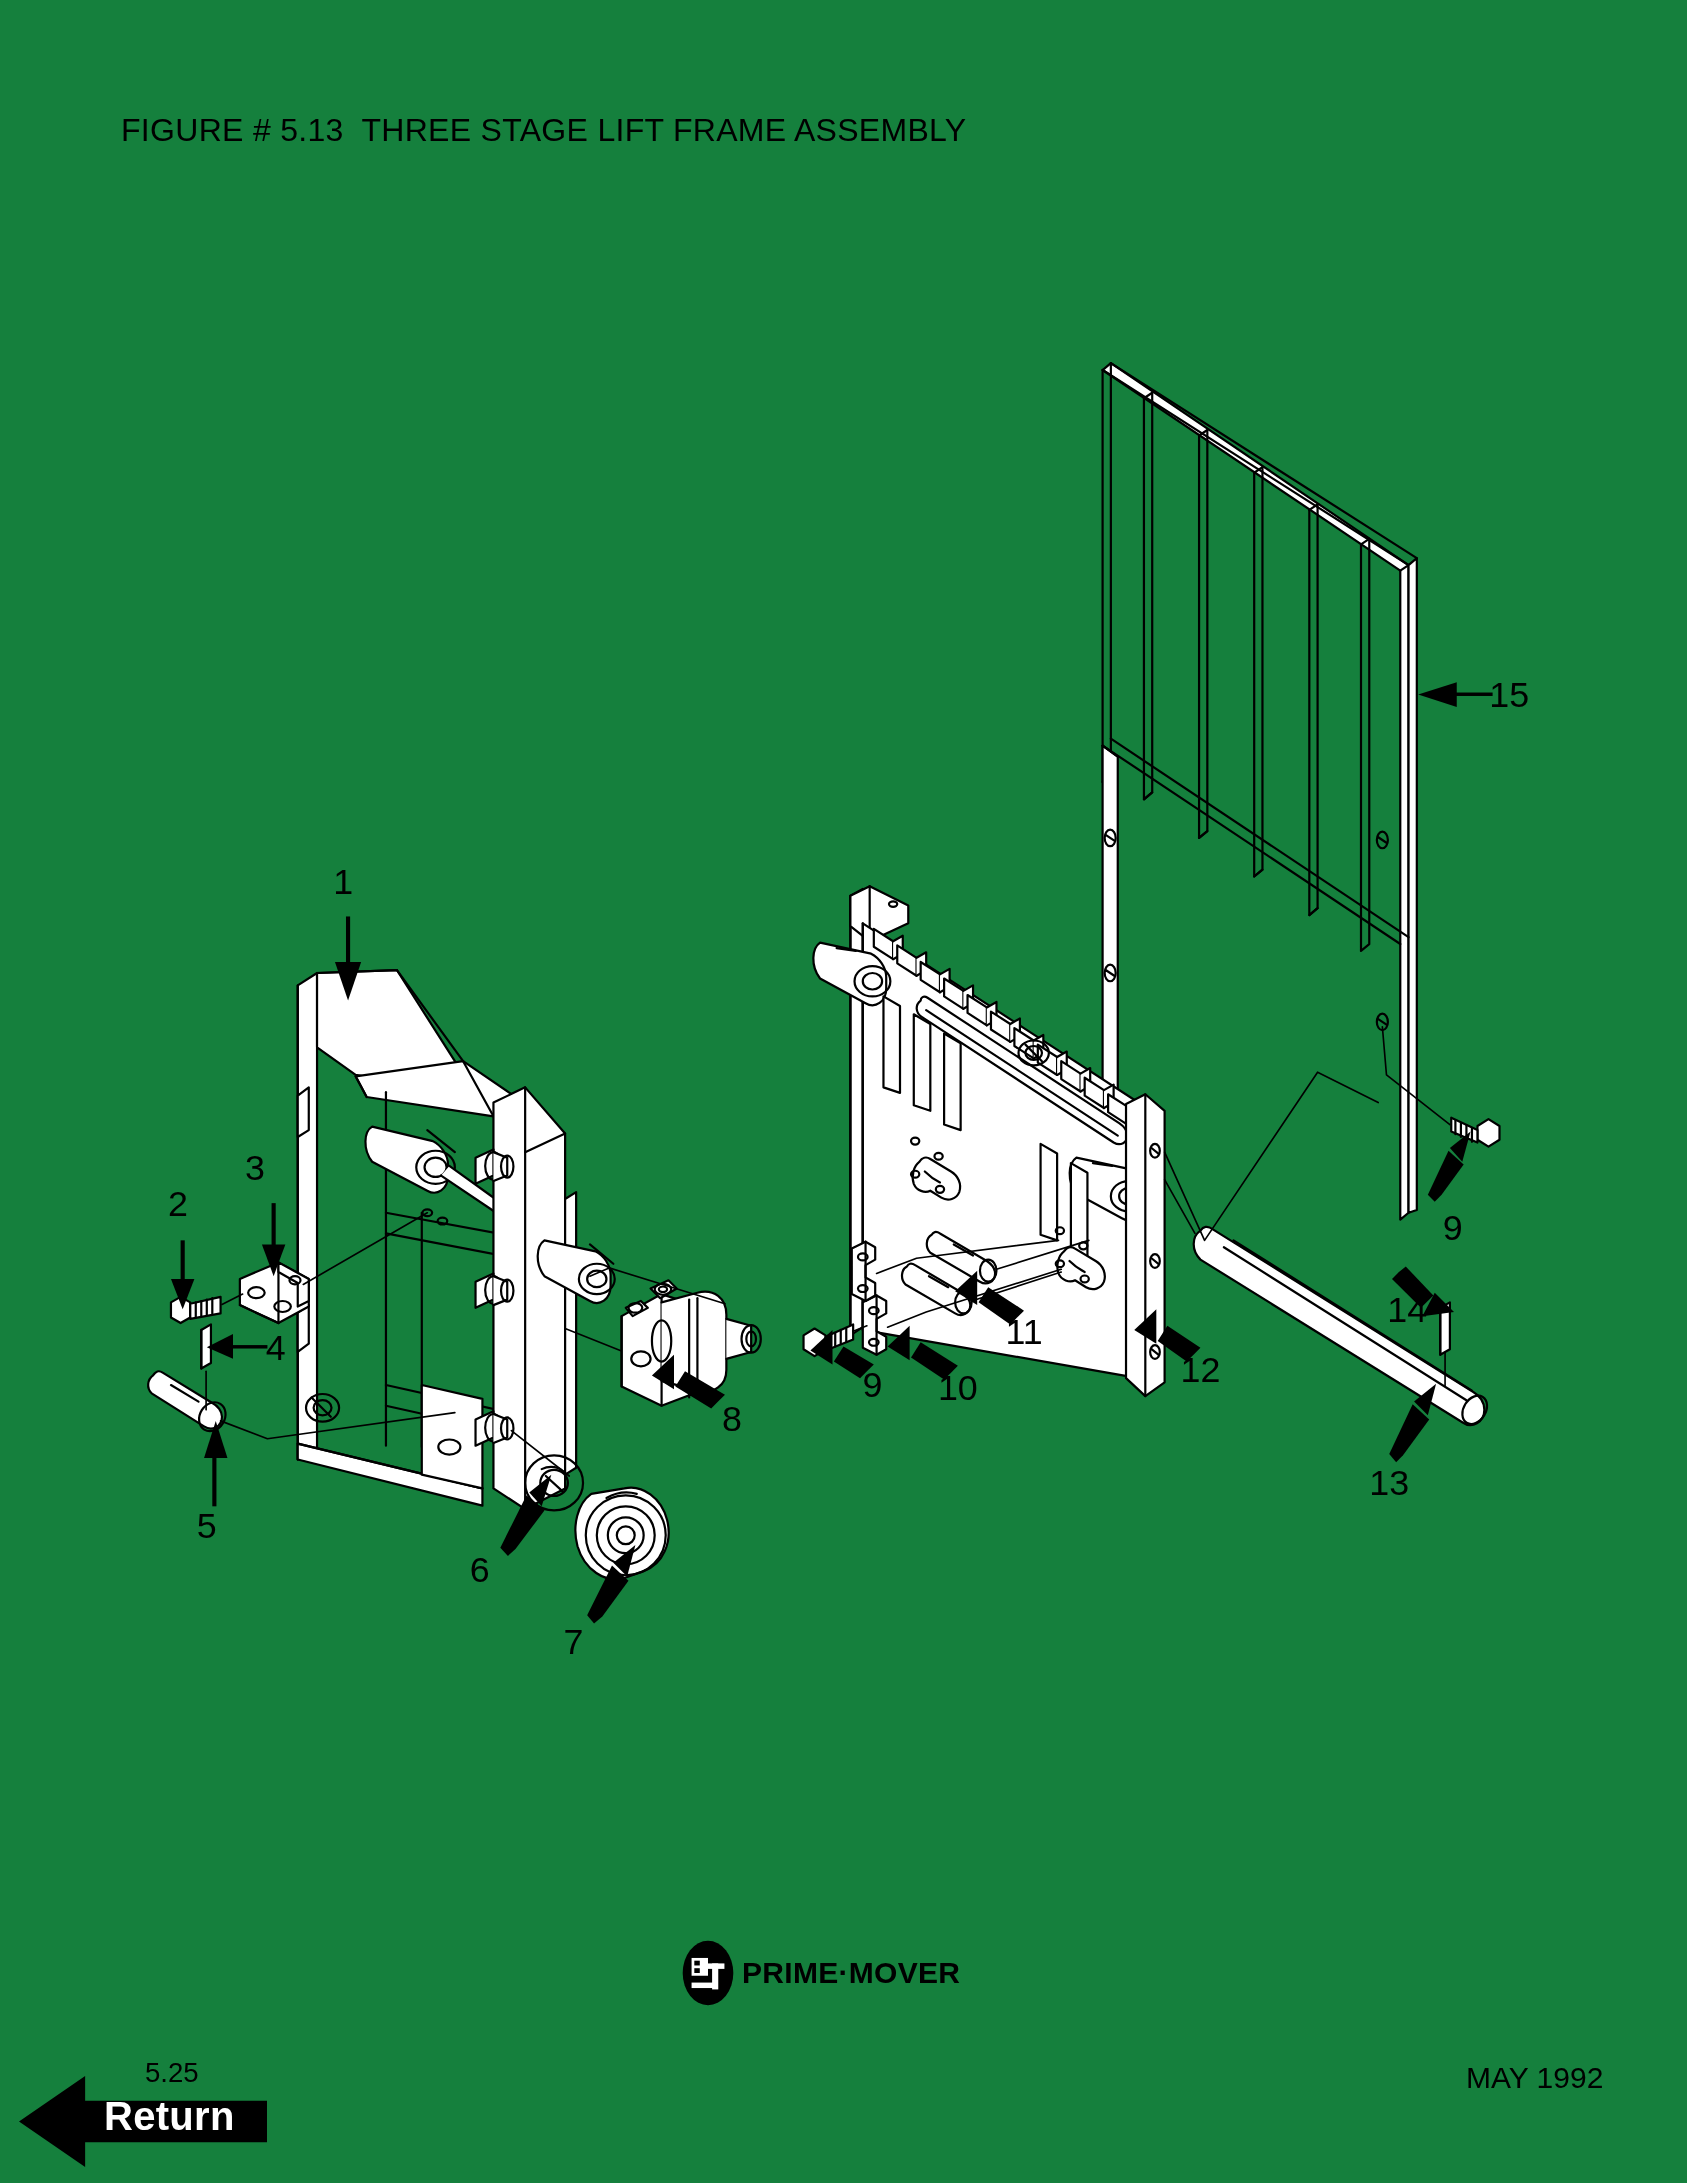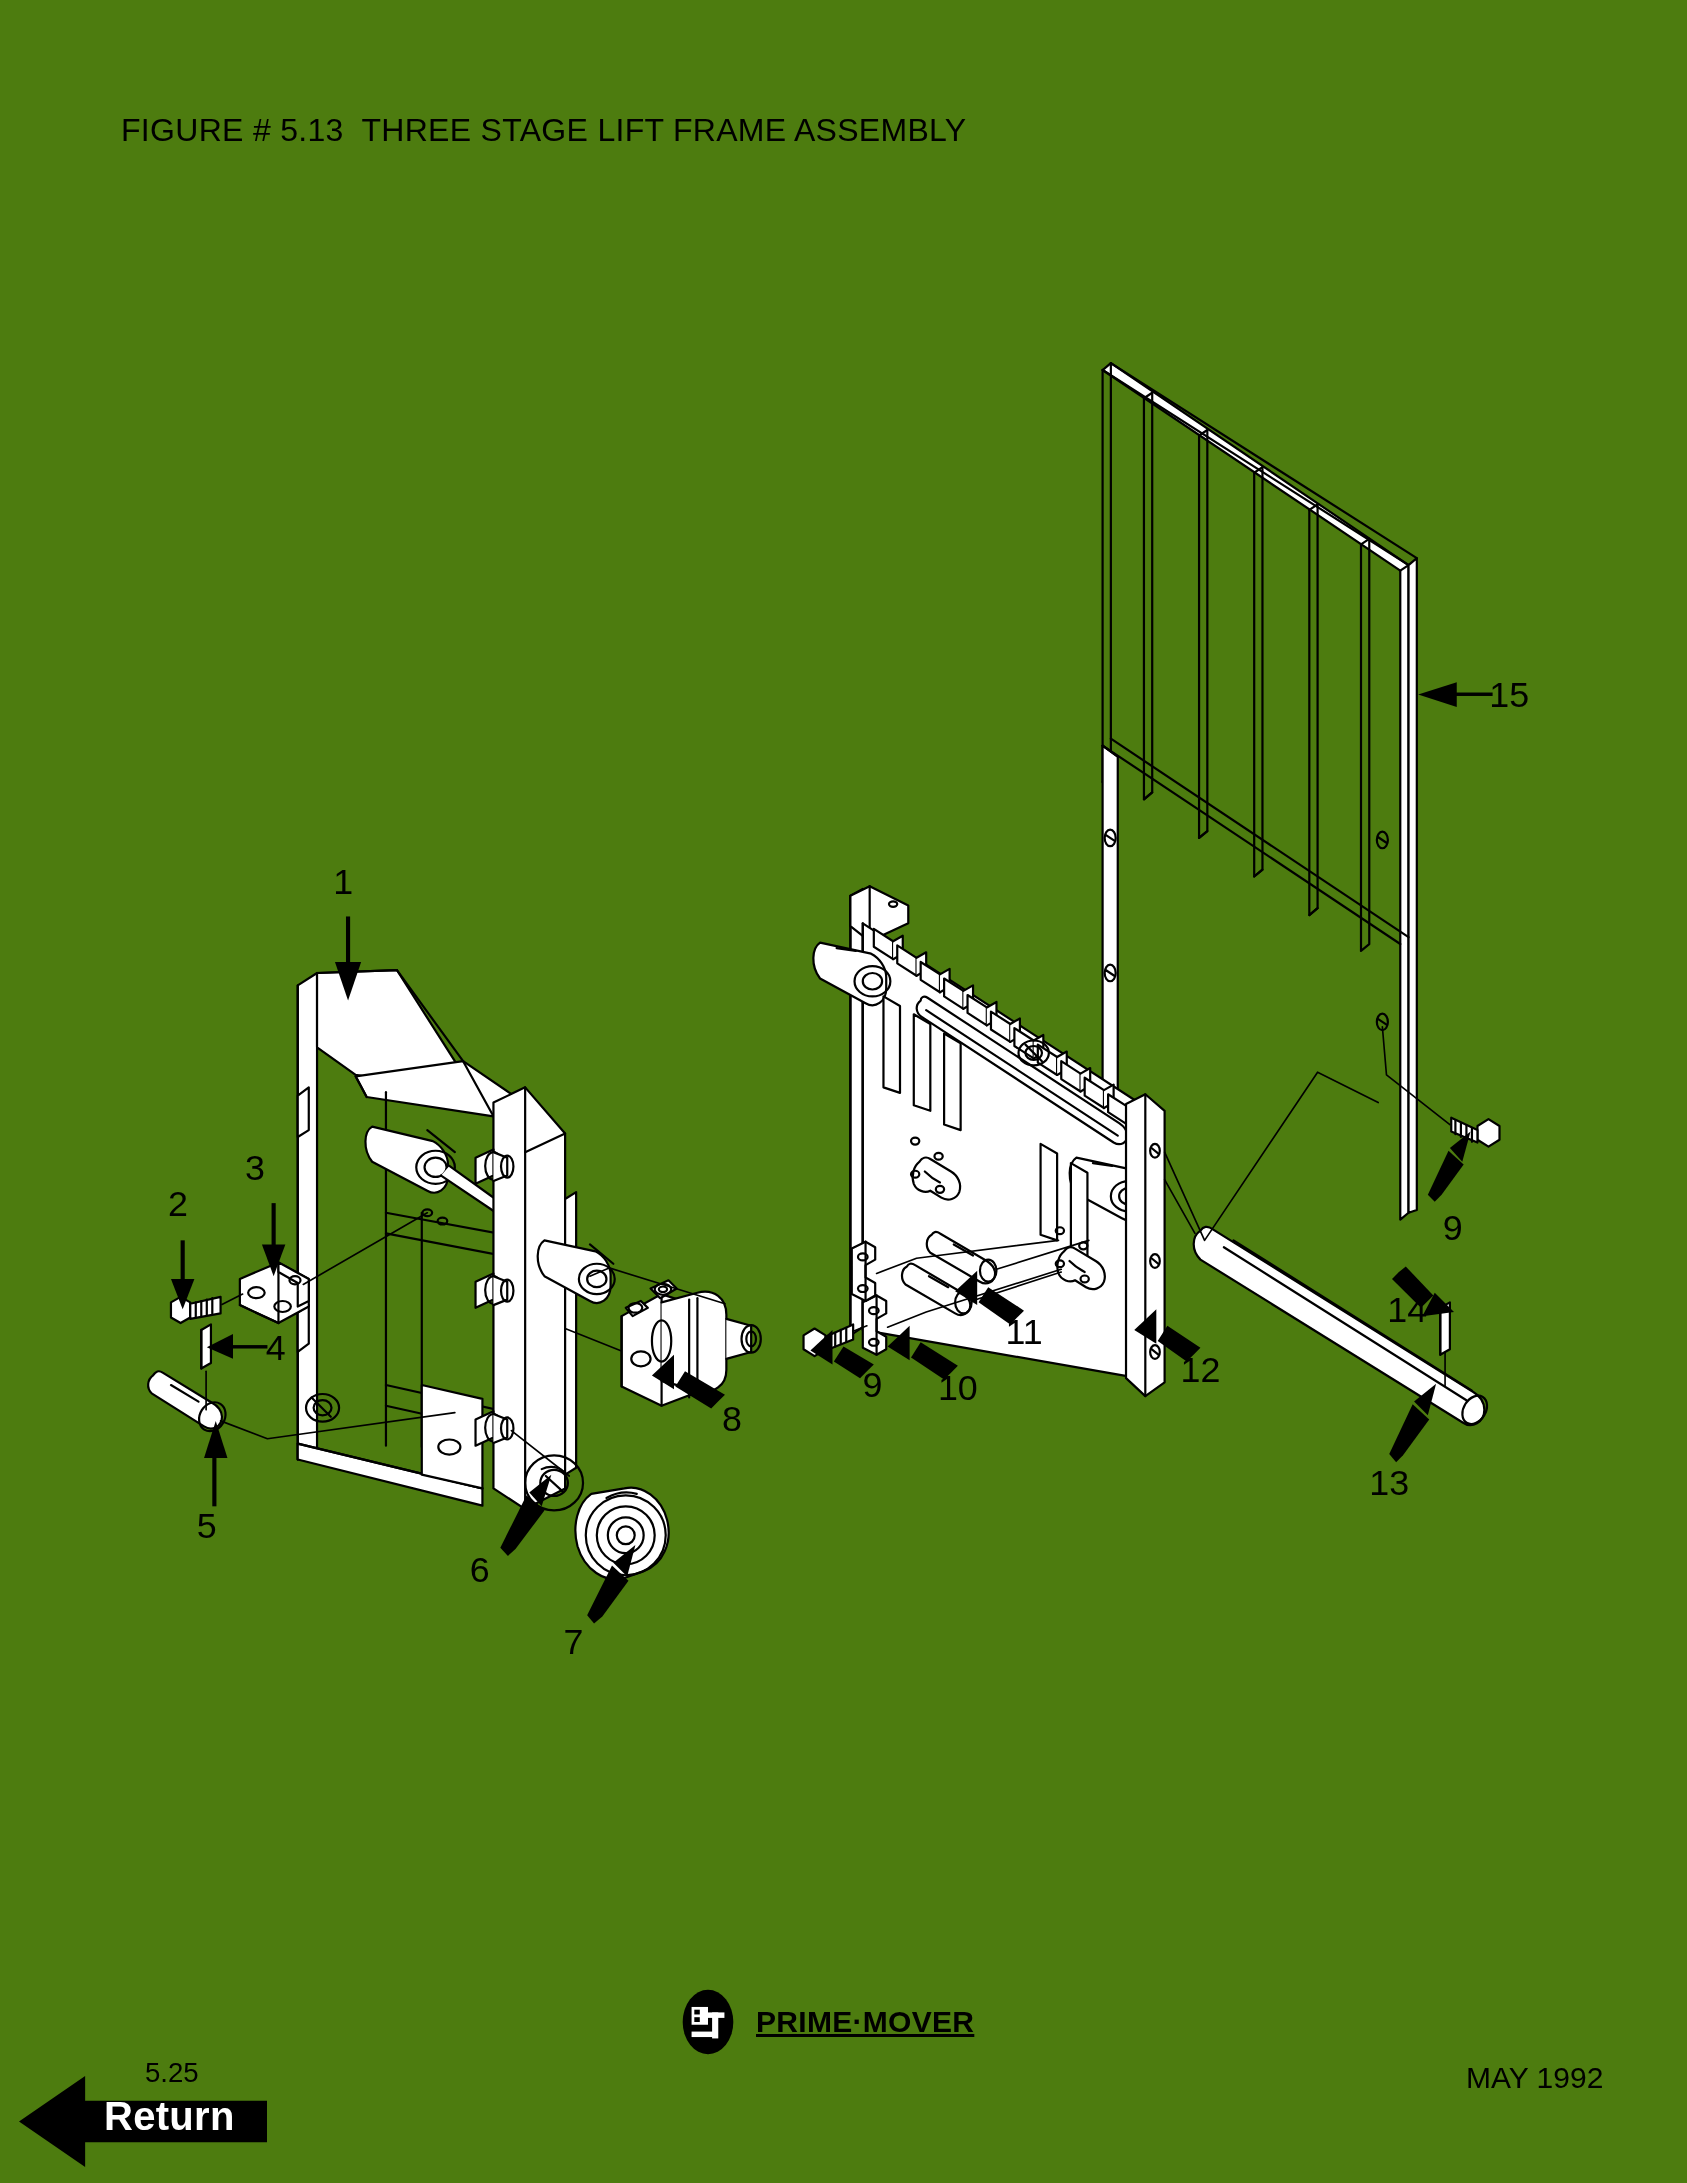--- a/index.html
+++ b/index.html
@@ -2,21 +2,21 @@
 <html style="font-size:11px"><head>
 <meta charset="utf-8">
 <title>Three Stage Lift Frame Assembly</title>
 <style>
   html,body{margin:0;padding:0;background:#ffffff;}
   body{
     width:1687px;height:2183px;position:relative;overflow:hidden;
     font-family:"Liberation Sans", sans-serif;
     -webkit-font-smoothing:antialiased;
   }
-  .page{position:absolute;inset:0;background:#4d7c0f;}
+  .page{position:absolute;inset:0;background:#15803d;}
 
   
   #figure-title{
     position:absolute;left:121px;top:112px;
     font-size:32px;letter-spacing:0.3px;color:#000;
     font-family:"Liberation Sans", sans-serif;
     white-space:pre;
   }
 
   
@@ -33,22 +33,22 @@
     position:absolute;left:19.3px;top:2076px;width:248px;height:91px;
     cursor:pointer;
   }
   #return-button svg{display:block;}
   #return-label{
     position:absolute;left:77px;top:2094px;
     font-size:40px;color:#ffffff;font-weight:bold;
     letter-spacing:0.3px;white-space:pre;pointer-events:none;margin-left:27px;
   }
   #brand{
-    position:absolute;left:682px;top:1989px;
-    display:flex;align-items:center;gap:22px;text-decoration:underline;
+    position:absolute;left:682px;top:1940px;
+    display:flex;align-items:center;gap:8px;
   }
   #brand-mark{width:52px;height:66px;flex:0 0 auto;}
   #brand-name{
     font-size:30px;font-weight:bold;color:#000;letter-spacing:0.3px;
     white-space:pre;
   }
   #doc-date{
     position:absolute;left:1440px;top:2061px;
     font-size:30px;color:#000;white-space:pre;margin-left:26px;
   }

